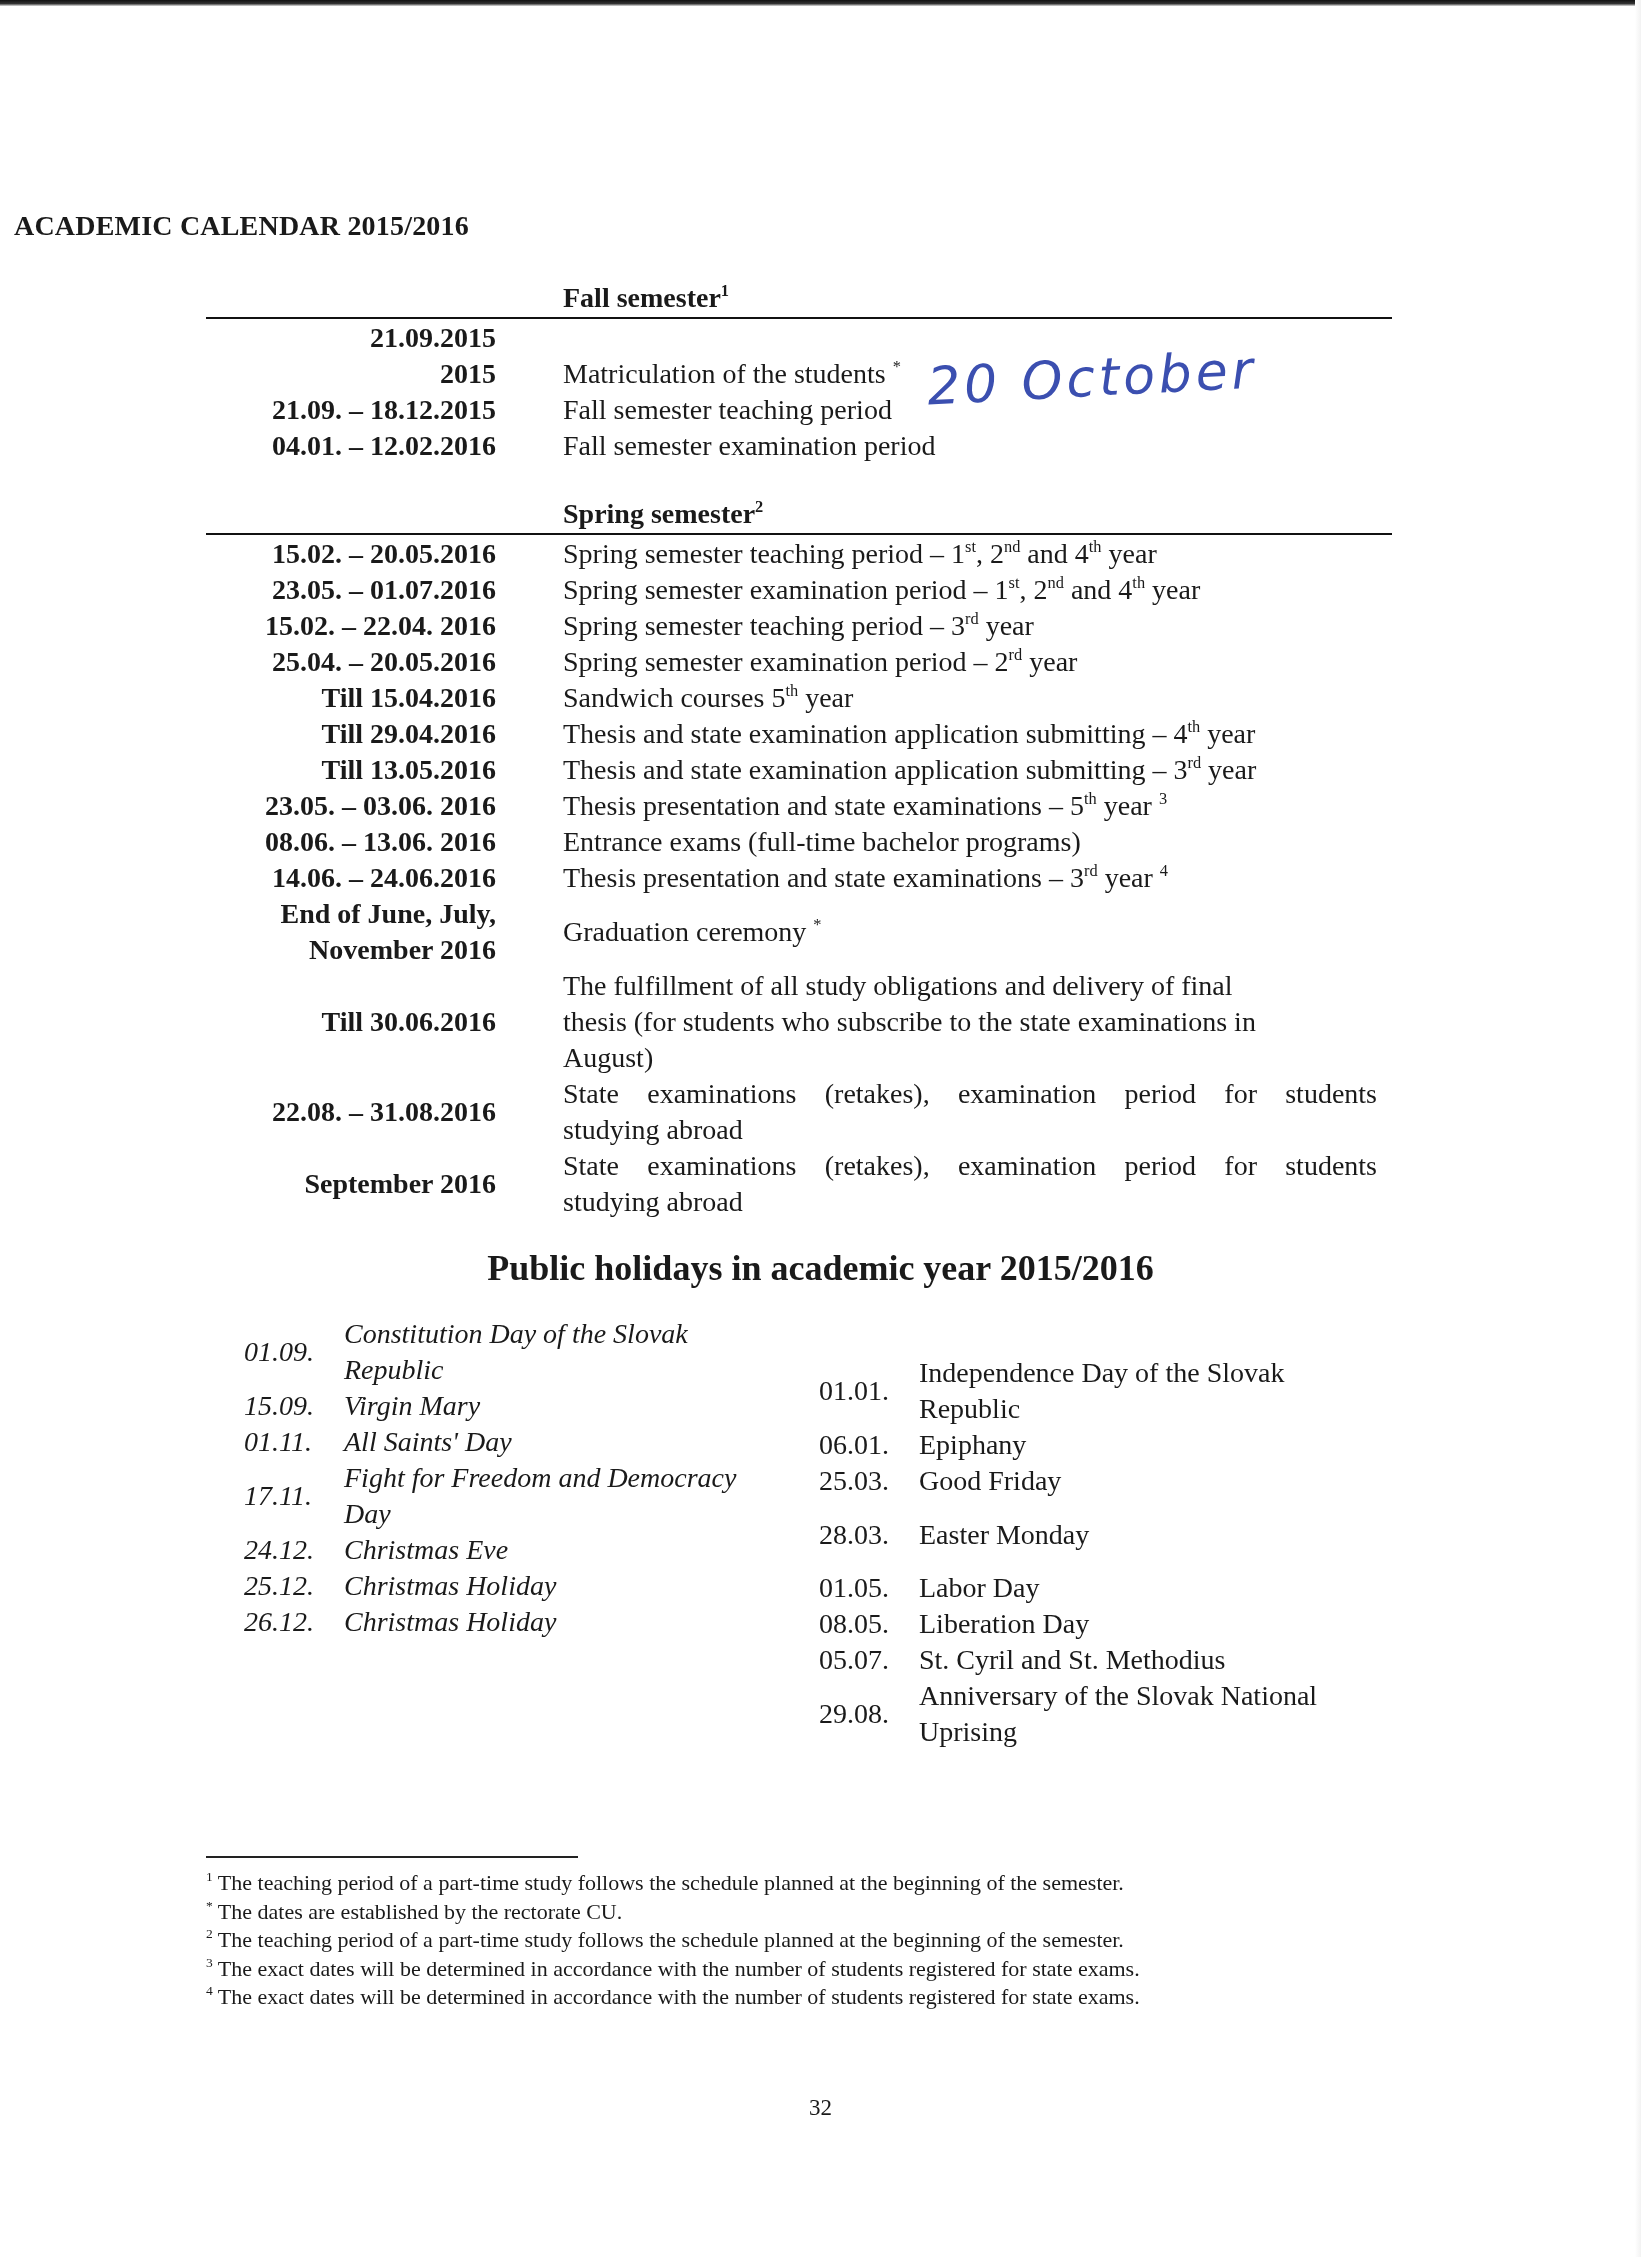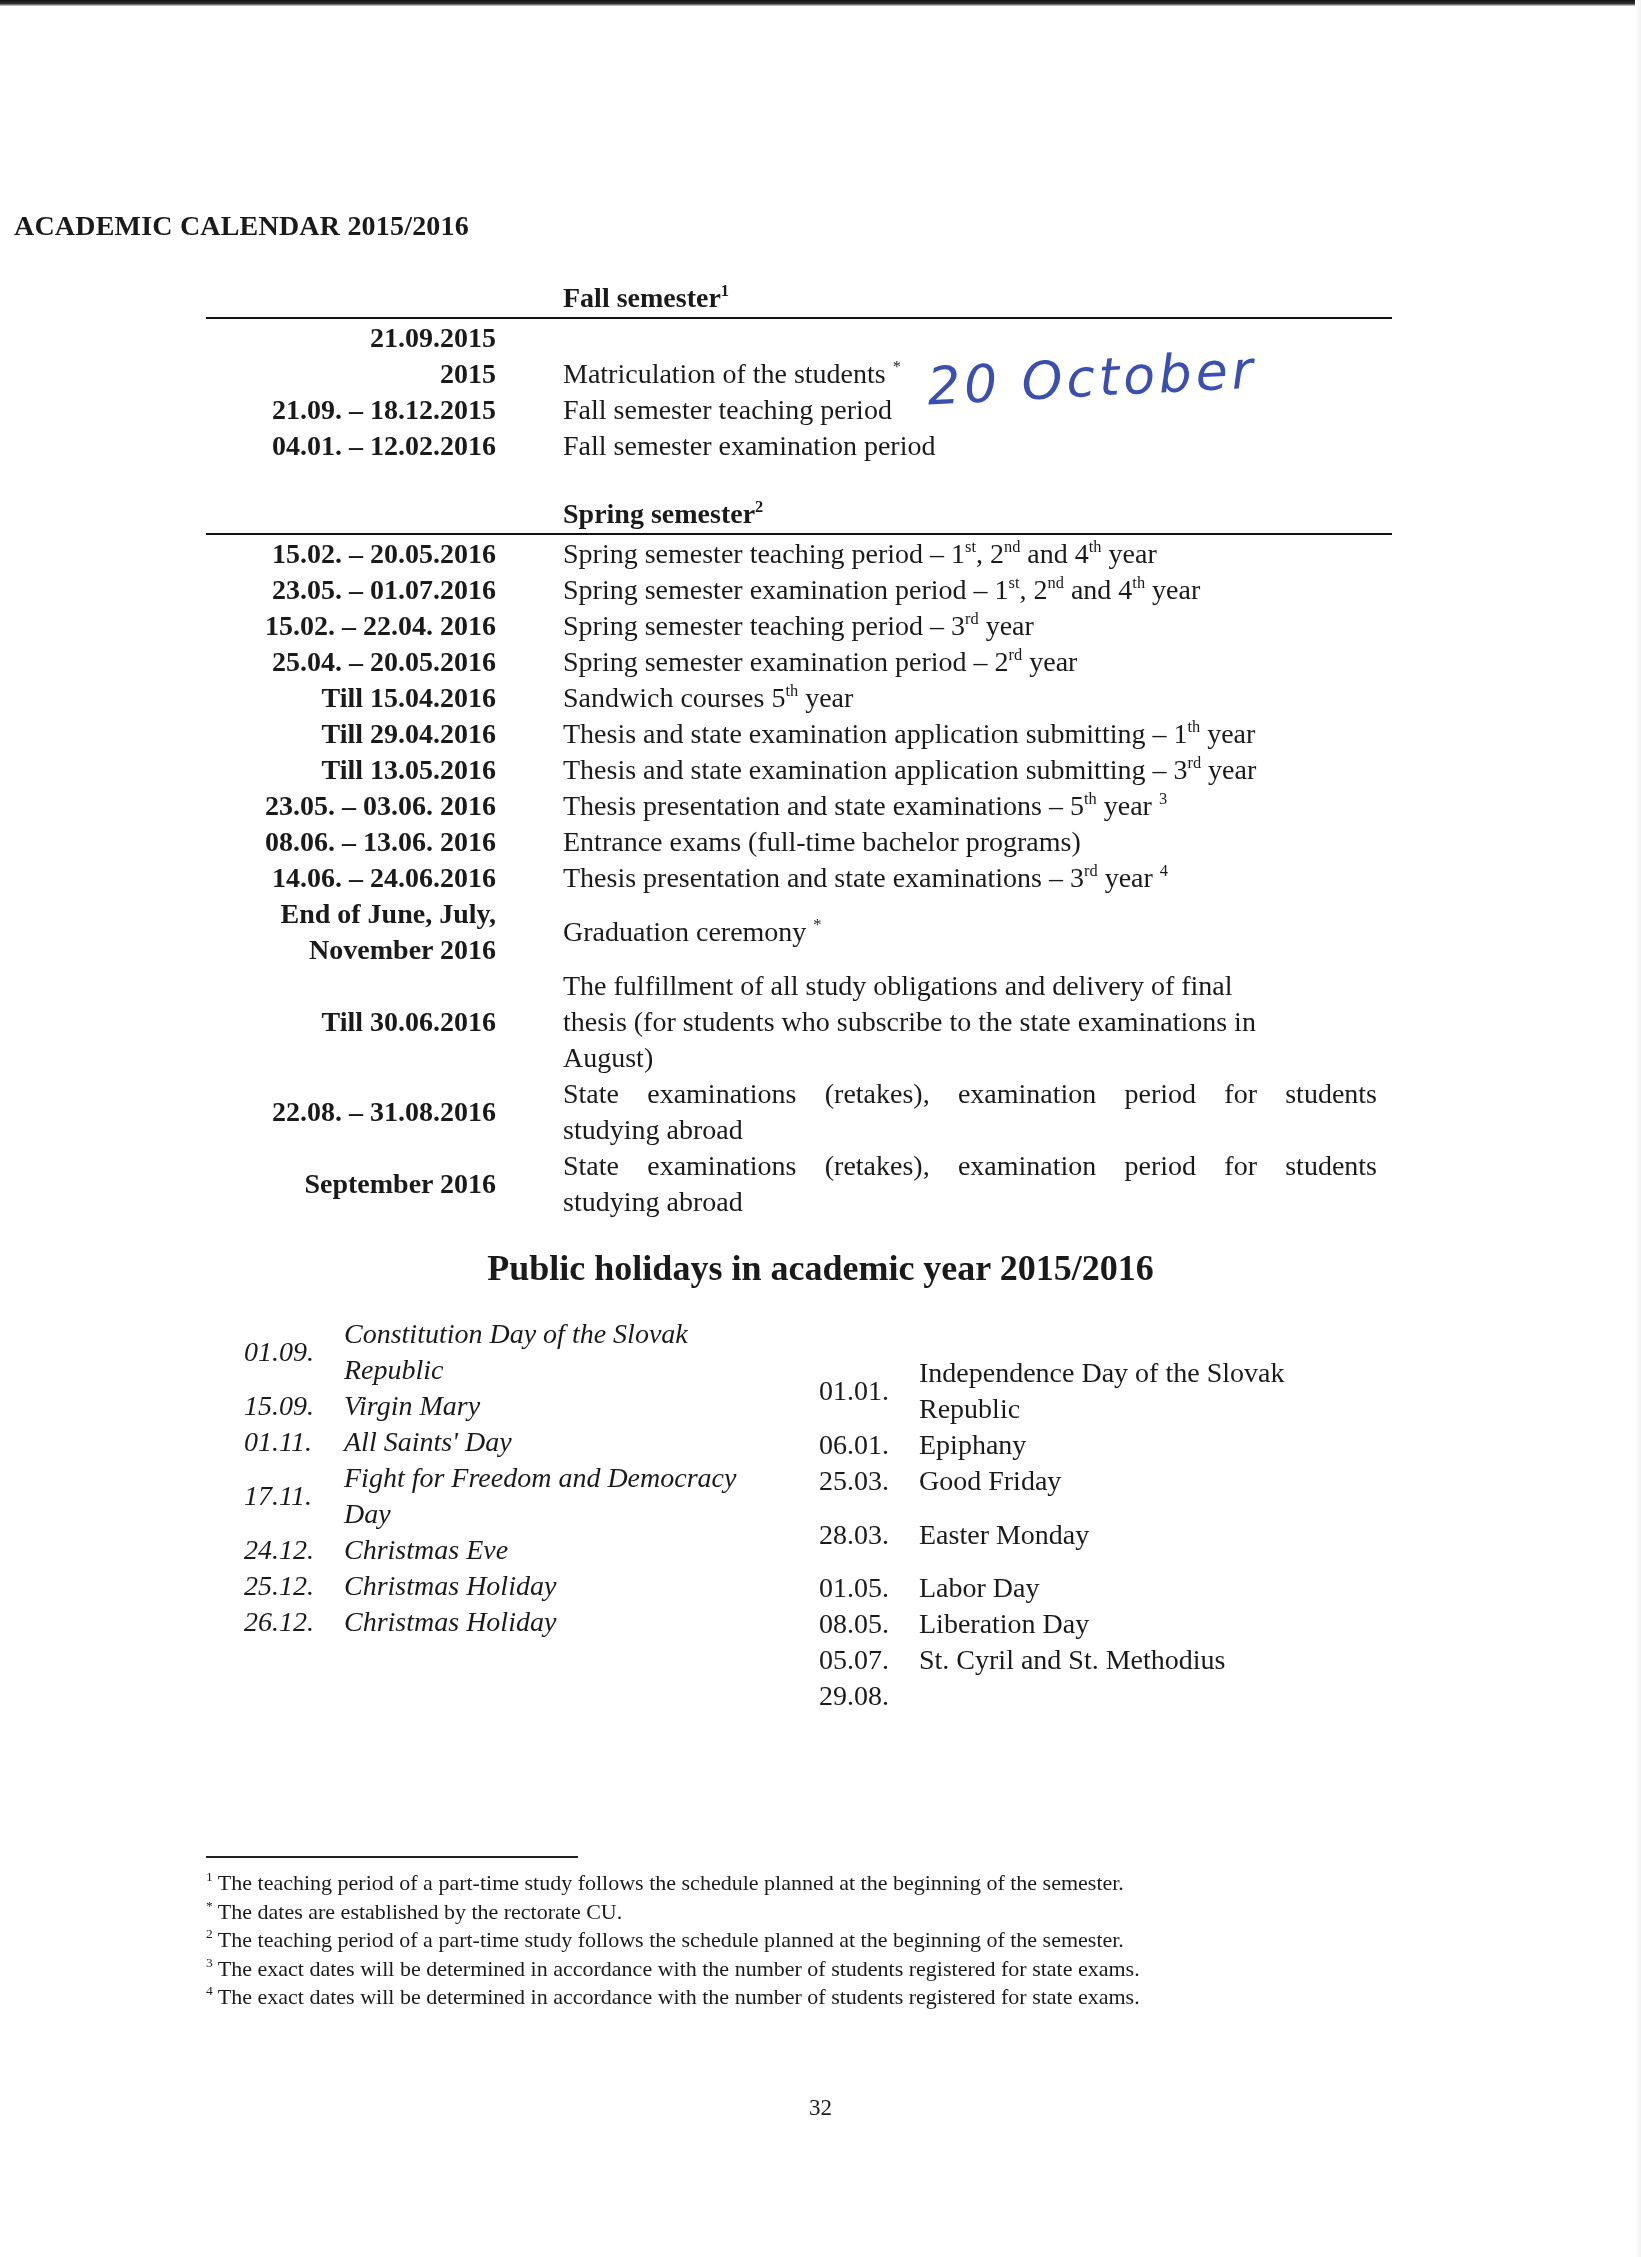--- a/index.html
+++ b/index.html
@@ -124,21 +124,21 @@
   </div>
   <div class="row">
     <div class="date">Till 15.04.2016</div>
     <div class="desc">
         <span><span>Sandwich courses 5</span><sup>th</sup><span> year</span></span>
       </div>
   </div>
   <div class="row">
     <div class="date">Till 29.04.2016</div>
     <div class="desc">
-        <span><span>Thesis and state examination application submitting – 1</span><sup>th</sup><span> year</span></span>
+        <span><span>Thesis and state examination application submitting – 4</span><sup>th</sup><span> year</span></span>
       </div>
   </div>
   <div class="row">
     <div class="date">Till 13.05.2016</div>
     <div class="desc">
         <span><span>Thesis and state examination application submitting – 3</span><sup>rd</sup><span> year</span></span>
       </div>
   </div>
   <div class="row">
     <div class="date">23.05. – 03.06. 2016</div>
@@ -255,20 +255,24 @@
   <div class="hrow">
       <div class="hd">08.05.</div>
       <div class="hn">Liberation Day</div>
     </div>
   <div class="hrow">
       <div class="hd">05.07.</div>
       <div class="hn">St. Cyril and St. Methodius</div>
     </div>
   <div class="hrow">
       <div class="hd">29.08.</div>
+      <div class="hn">
+        <div>Anniversary of the Slovak National</div>
+        <div>Uprising</div>
+      </div>
     </div>
 </div>
 
 <div class="fn-rule"></div>
 <div class="footnotes">
   <div class="fn"><sup>1</sup> <span>The teaching period of a part-time study follows the schedule planned at the beginning of the semester.</span></div>
   <div class="fn"><sup>*</sup> <span>The dates are established by the rectorate CU.</span></div>
   <div class="fn"><sup>2</sup> <span>The teaching period of a part-time study follows the schedule planned at the beginning of the semester.</span></div>
   <div class="fn"><sup>3</sup> <span>The exact dates will be determined in accordance with the number of students registered for state exams.</span></div>
   <div class="fn"><sup>4</sup> <span>The exact dates will be determined in accordance with the number of students registered for state exams.</span></div>

